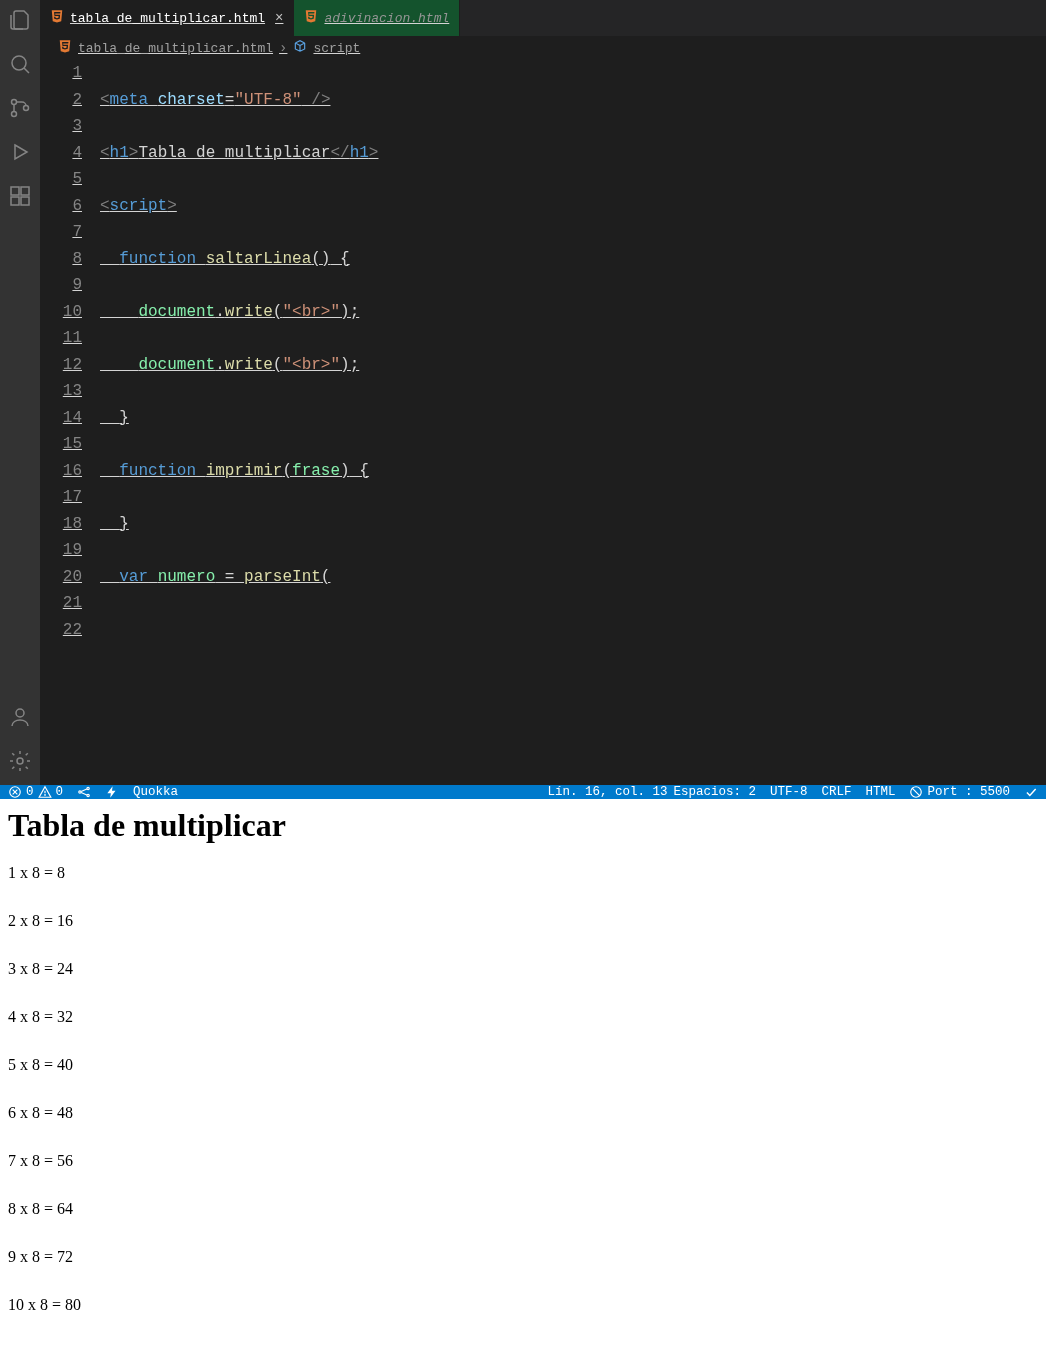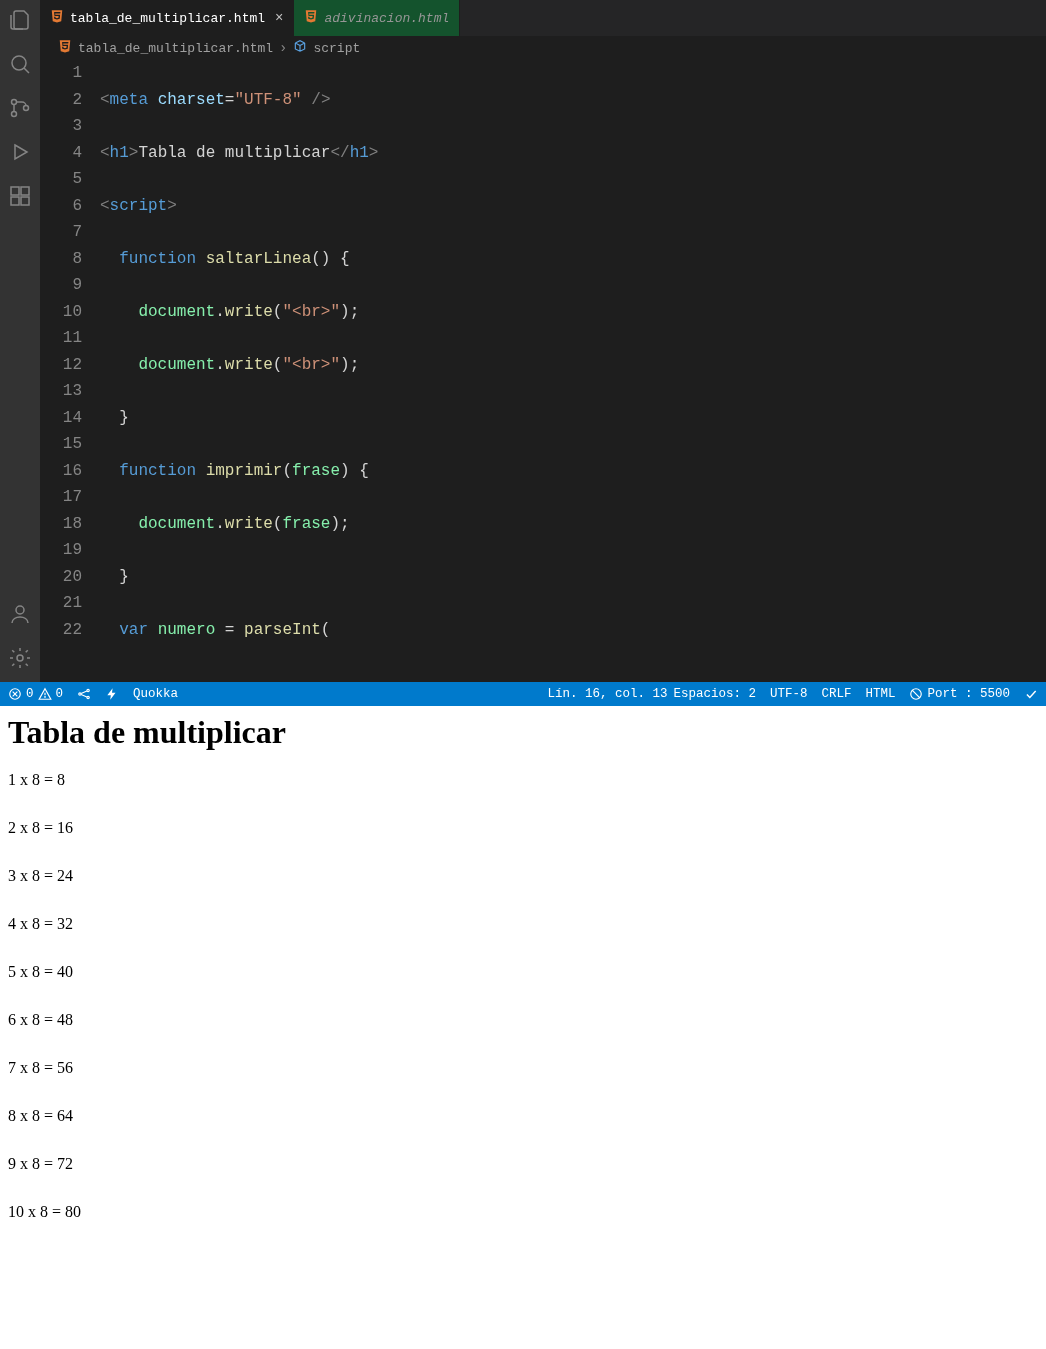--- a/index.html
+++ b/index.html
@@ -9,21 +9,22 @@
   color: #d4d4d4;
   width: 1046px;
   height: 1349px;
   overflow: hidden;
   display: flex;
   flex-direction: column;
 }
 .top-section {
   display: flex;
   flex: 0 0 auto;
-  height: 682px;
+  height: 785px;
+  text-decoration: underline;
 }
 .activity-bar {
   width: 40px;
   background: #333333;
   display: flex;
   flex-direction: column;
   align-items: center;
   padding-top: 8px;
   gap: 20px;
   color: #858585;
@@ -271,21 +272,20 @@
       </div>
       <div class="code-lines">
 <div class="line"><span class="c-punc">&lt;</span><span class="c-tag">meta</span> <span class="c-attr">charset</span><span class="c-text">=</span><span class="c-str">"UTF-8"</span><span class="c-punc"> /&gt;</span></div>
 <div class="line"><span class="c-punc">&lt;</span><span class="c-tag">h1</span><span class="c-punc">&gt;</span><span class="c-text">Tabla de multiplicar</span><span class="c-punc">&lt;/</span><span class="c-tag">h1</span><span class="c-punc">&gt;</span></div>
 <div class="line"><span class="c-punc">&lt;</span><span class="c-tag">script</span><span class="c-punc">&gt;</span></div>
 <div class="line">  <span class="c-kw">function</span> <span class="c-fn">saltarLinea</span><span class="c-paren">()</span><span class="c-text"> {</span></div>
 <div class="line">    <span class="c-var">document</span><span class="c-text">.</span><span class="c-fn">write</span><span class="c-paren">(</span><span class="c-str">"&lt;br&gt;"</span><span class="c-paren">);</span></div>
 <div class="line">    <span class="c-var">document</span><span class="c-text">.</span><span class="c-fn">write</span><span class="c-paren">(</span><span class="c-str">"&lt;br&gt;"</span><span class="c-paren">);</span></div>
 <div class="line">  <span class="c-text">}</span></div>
 <div class="line">  <span class="c-kw">function</span> <span class="c-fn">imprimir</span><span class="c-paren">(</span><span class="c-var">frase</span><span class="c-paren">)</span><span class="c-text"> {</span></div>
-<div class="line">    <span class="c-var">document</span><span class="c-text">.</span><span class="c-fn">write</span><span class="c-paren">(</span><span class="c-var">frase</span><span class="c-paren">);</span></div>
 <div class="line">  <span class="c-text">}</span></div>
 <div class="line">  <span class="c-kw">var</span> <span class="c-var">numero</span><span class="c-text"> = </span><span class="c-fn">parseInt</span><span class="c-paren">(</span></div>
 
 
 
 
 
 
 
 

